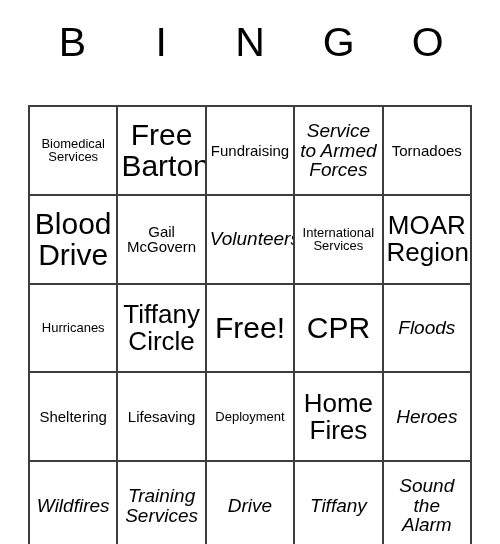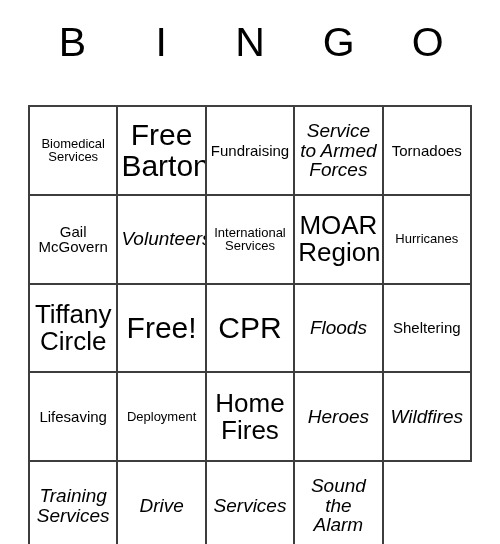--- a/index.html
+++ b/index.html
@@ -102,20 +102,23 @@
     <div class="cell size-sm">
         <span class="cell-text">Fundraising</span>
       </div>
     <div class="cell size-md">
         <span class="cell-text">Service to Armed Forces</span>
       </div>
     <div class="cell size-sm">
         <span class="cell-text">Tornadoes</span>
       </div>
 
+    <div class="cell size-xl">
+        <span class="cell-text">Blood Drive</span>
+      </div>
     <div class="cell size-sm">
         <span class="cell-text">Gail McGovern</span>
       </div>
     <div class="cell size-md">
         <span class="cell-text">Volunteers</span>
       </div>
     <div class="cell size-xs">
         <span class="cell-text">International Services</span>
       </div>
     <div class="cell size-lg">
@@ -157,20 +160,20 @@
     <div class="cell size-md">
         <span class="cell-text">Wildfires</span>
       </div>
     <div class="cell size-md">
         <span class="cell-text">Training Services</span>
       </div>
     <div class="cell size-md">
         <span class="cell-text">Drive</span>
       </div>
     <div class="cell size-md">
-        <span class="cell-text">Services</span>
+        <span class="cell-text">Tiffany</span>
       </div>
     <div class="cell size-md">
         <span class="cell-text">Sound the Alarm</span>
       </div>
   </div>
 
 </div>
 
 </body></html>

